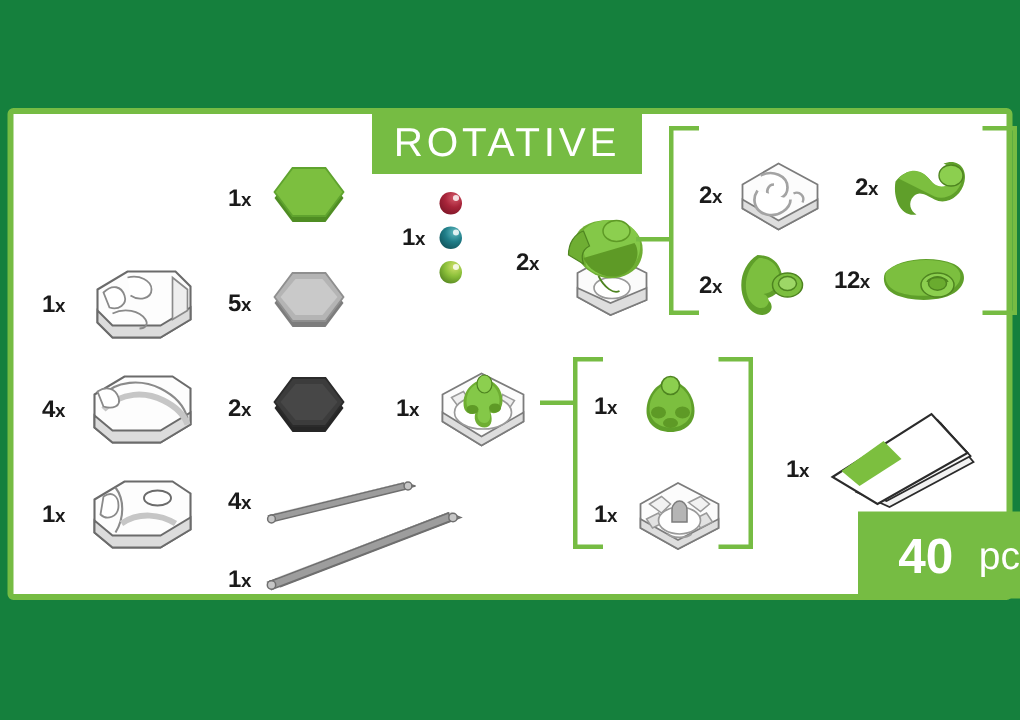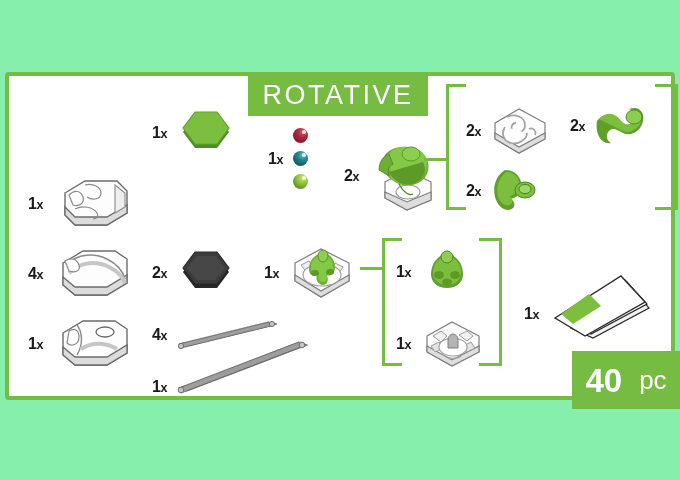--- a/index.html
+++ b/index.html
@@ -1,39 +1,39 @@
 <!DOCTYPE html>
 <html><head>
 <meta charset="utf-8">
 <style>
   html,body{margin:0;padding:0;background:#ffffff;}
   body{width:680px;height:480px;overflow:hidden;font-family:"Liberation Sans",sans-serif;}
-  #stage{position:relative;width:680px;height:480px;background:#86efac;}
+  #stage{position:relative;width:680px;height:480px;background:#15803d;}
 
   
   .frame{
     position:absolute;left:5px;top:72px;width:670px;height:328px;
     border:4px solid #76bc43;border-radius:4px;box-sizing:border-box;background:#fff;
   }
 
   
   .banner{
     position:absolute;left:248px;top:74px;width:180px;height:42px;
     background:#76bc43;display:flex;align-items:center;justify-content:center;
     z-index:6;
   }
   .banner .t{
     color:#ffffff;font-size:27px;letter-spacing:2.5px;font-weight:400;
     font-family:"Liberation Sans",sans-serif;line-height:1;
   }
 
   
   .pcbadge{
-    position:absolute;left:572px;top:351px;width:108px;height:58px;
-    background:#76bc43;display:flex;align-items:center;justify-content:center;
+    position:absolute;left:572px;top:341px;width:108px;height:58px;
+    background:#76bc43;display:flex;align-items:center;justify-content:flex-end;
     z-index:7;
   }
   .pcbadge .n{color:#fff;font-size:33px;font-weight:bold;line-height:1;}
   .pcbadge .u{color:#fff;font-size:26px;font-weight:400;line-height:1;margin-left:17px;}
 
   
   .item{position:absolute;display:flex;align-items:center;}
   .qty{
     font-size:16px;font-weight:bold;color:#1a1a1a;letter-spacing:-.3px;
     white-space:nowrap;line-height:1;
@@ -112,20 +112,30 @@
   <div class="item" style="left:152px;top:110px;">
     <span class="qty"><span>1</span><span class="x">x</span></span>
     <span class="art" style="margin-left:12px;">
       <svg width="54" height="46" viewBox="0 0 54 46">
         <polygon points="16,6 38,6 50,22 38,38 16,38 4,22" fill="#4f8d23"></polygon>
         <polygon points="16,2 38,2 50,18 38,34 16,34 4,18" fill="#7cbf3f" stroke="#5fa32e" stroke-width="1.2"></polygon>
       </svg>
     </span>
   </div>
 
+  <div class="item" style="left:152px;top:180px;">
+    <span class="qty"><span>5</span><span class="x">x</span></span>
+    <span class="art" style="margin-left:12px;">
+      <svg width="54" height="46" viewBox="0 0 54 46">
+        <polygon points="16,6 38,6 50,22 38,38 16,38 4,22" fill="#7d7d7d"></polygon>
+        <polygon points="16,2 38,2 50,18 38,34 16,34 4,18" fill="#b4b4b4" stroke="#8f8f8f" stroke-width="1.2"></polygon>
+        <polygon points="18,6 36,6 46,18 36,30 18,30 8,18" fill="#c9c9c9"></polygon>
+      </svg>
+    </span>
+  </div>
 
   <div class="item" style="left:152px;top:250px;">
     <span class="qty"><span>2</span><span class="x">x</span></span>
     <span class="art" style="margin-left:12px;">
       <svg width="54" height="46" viewBox="0 0 54 46">
         <polygon points="16,6 38,6 50,22 38,38 16,38 4,22" fill="#262626"></polygon>
         <polygon points="16,2 38,2 50,18 38,34 16,34 4,18" fill="#3c3c3c" stroke="#2b2b2b" stroke-width="1.2"></polygon>
         <polygon points="18,6 36,6 46,18 36,30 18,30 8,18" fill="#474747"></polygon>
       </svg>
     </span>
@@ -223,20 +233,32 @@
     <span class="art" style="margin-left:8px;">
       <svg width="50" height="46" viewBox="0 0 50 46">
         <path d="M16,2 C6,8 2,22 8,34 C12,42 20,44 24,40 C27,37 25,32 21,31 C30,30 34,22 32,14 C30,6 24,2 16,2 Z" fill="#5f9f2a"></path>
         <path d="M17,4 C9,10 6,22 10,31 C13,37 19,39 22,36 C25,33 23,29 20,28 C28,27 32,20 30,13 C28,7 23,4 17,4 Z" fill="#7cbf3f"></path>
         <ellipse cx="36" cy="22" rx="10" ry="8" fill="#7cbf3f" stroke="#4e8420" stroke-width="1"></ellipse>
         <ellipse cx="36" cy="21" rx="6" ry="4.6" fill="#9dd766" stroke="#4e8420" stroke-width="1"></ellipse>
       </svg>
     </span>
   </div>
 
+  <div class="item" style="left:556px;top:170px;">
+    <span class="qty"><span>12</span><span class="x">x</span></span>
+    <span class="art" style="margin-left:8px;">
+      <svg width="58" height="36" viewBox="0 0 58 36">
+        <path d="M2,12 C10,2 34,0 48,6 C56,10 57,18 50,24 C42,31 20,32 8,26 C2,23 0,17 2,12 Z" fill="#5f9f2a"></path>
+        <path d="M3,11 C11,3 33,1 46,6 C54,10 54,17 48,22 C40,28 20,29 9,24 C3,21 1,15 3,11 Z" fill="#7cbf3f"></path>
+        <ellipse cx="37" cy="20" rx="11" ry="8" fill="#8ccf4f" stroke="#4e8420" stroke-width="1"></ellipse>
+        <ellipse cx="37" cy="19" rx="6" ry="4.5" fill="#6aab2f" stroke="#4e8420" stroke-width="1"></ellipse>
+        <path d="M30,18 C32,14 42,14 44,18" fill="none" stroke="#4e8420" stroke-width="1"></path>
+      </svg>
+    </span>
+  </div>
 
   <div class="item" style="left:264px;top:245px;">
     <span class="qty"><span>1</span><span class="x">x</span></span>
     <span class="art" style="margin-left:10px;">
       <svg width="66" height="56" viewBox="0 0 66 56">
         <path d="M6,18 L32,4 L60,18 L60,36 L32,52 L6,36 Z" fill="#fcfcfc" stroke="#7c7c7c" stroke-width="1.2"></path>
         <path d="M6,30 L32,46 L60,30 L60,36 L32,52 L6,36 Z" fill="#dedede" stroke="#7c7c7c" stroke-width="1.1"></path>
         <path d="M12,20 L20,16 L24,22 L18,28 Z" fill="#eee" stroke="#9a9a9a" stroke-width="1"></path>
         <path d="M46,18 L54,22 L50,28 L44,24 Z" fill="#eee" stroke="#9a9a9a" stroke-width="1"></path>
         <ellipse cx="33" cy="30" rx="19" ry="11" fill="#fff" stroke="#9a9a9a" stroke-width="1.1"></ellipse>

